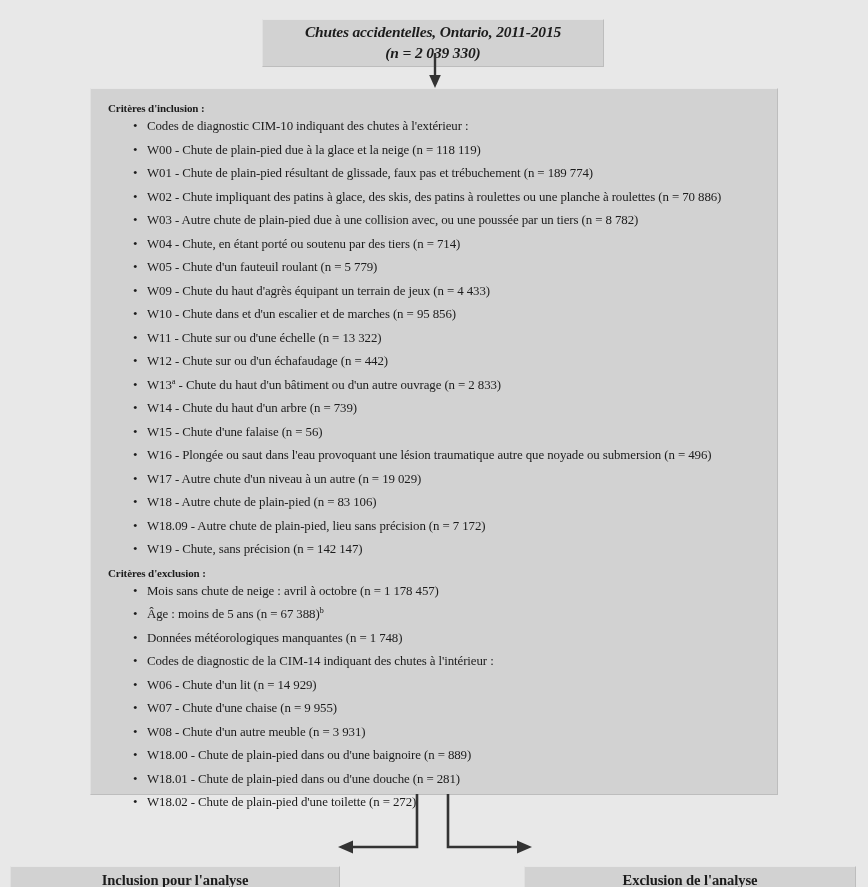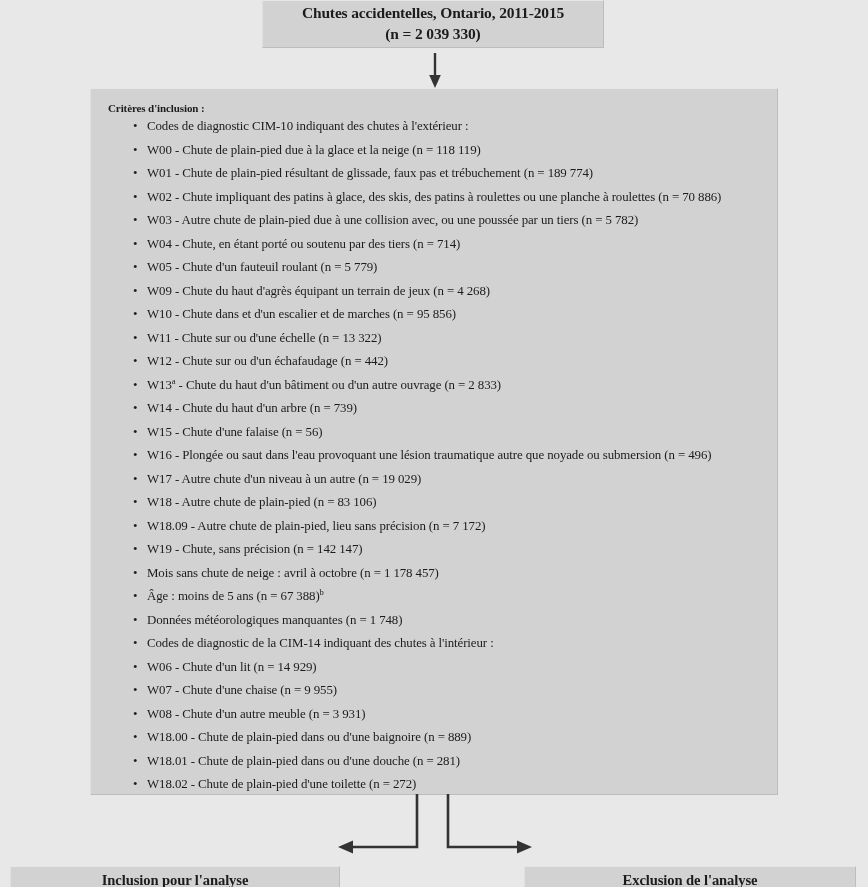--- a/index.html
+++ b/index.html
@@ -28,27 +28,28 @@
     border-top: 1px solid #e6e6e6;
     border-left: 1px solid #e0e0e0;
     border-right: 1px solid #bdbdbd;
     border-bottom: 1px solid #bdbdbd;
     box-sizing: border-box;
   }
 
   
   #title-box {
     left: 262px;
-    top: 0;
+    top: 19px;
     width: 342px;
     height: 48px;
     display: flex;
     flex-direction: column;
     align-items: center;
     justify-content: center;
+    font-style: italic;
   }
   #title-box .tline {
     font-weight: bold;
     font-size: 15.5px;
     letter-spacing: -0.15px;
     line-height: 1.33;
     white-space: nowrap;
   }
 
   
@@ -189,37 +190,38 @@
         <li class="row grp-head">
           <span class="bullet">•</span>
           <span class="txt">Codes de diagnostic CIM-10 indiquant des chutes à l'extérieur :</span>
         </li>
       </ul>
 
       <ul class="lvl2" id="inclusion-items">
           <li class="row"><span class="bullet">•</span><span class="txt">W00 - Chute de plain-pied due à la glace et la neige (n = 118 119)</span></li>
           <li class="row"><span class="bullet">•</span><span class="txt">W01 - Chute de plain-pied résultant de glissade, faux pas et trébuchement (n = 189 774)</span></li>
           <li class="row"><span class="bullet">•</span><span class="txt">W02 - Chute impliquant des patins à glace, des skis, des patins à roulettes ou une planche à roulettes (n = 70 886)</span></li>
-          <li class="row"><span class="bullet">•</span><span class="txt">W03 - Autre chute de plain-pied due à une collision avec, ou une poussée par un tiers (n = 5 782)</span></li>
+          <li class="row"><span class="bullet">•</span><span class="txt">W03 - Autre chute de plain-pied due à une collision avec, ou une poussée par un tiers (n = 8 782)</span></li>
           <li class="row"><span class="bullet">•</span><span class="txt">W04 - Chute, en étant porté ou soutenu par des tiers (n = 714)</span></li>
           <li class="row"><span class="bullet">•</span><span class="txt">W05 - Chute d'un fauteuil roulant (n = 5 779)</span></li>
-          <li class="row"><span class="bullet">•</span><span class="txt">W09 - Chute du haut d'agrès équipant un terrain de jeux (n = 4 268)</span></li>
+          <li class="row"><span class="bullet">•</span><span class="txt">W09 - Chute du haut d'agrès équipant un terrain de jeux (n = 4 433)</span></li>
           <li class="row"><span class="bullet">•</span><span class="txt">W10 - Chute dans et d'un escalier et de marches (n = 95 856)</span></li>
           <li class="row"><span class="bullet">•</span><span class="txt">W11 - Chute sur ou d'une échelle (n = 13 322)</span></li>
           <li class="row"><span class="bullet">•</span><span class="txt">W12 - Chute sur ou d'un échafaudage (n = 442)</span></li>
           <li class="row"><span class="bullet">•</span><span class="txt">W13<sup class="note">a</sup> - Chute du haut d'un bâtiment ou d'un autre ouvrage (n = 2 833)</span></li>
           <li class="row"><span class="bullet">•</span><span class="txt">W14 - Chute du haut d'un arbre (n = 739)</span></li>
           <li class="row"><span class="bullet">•</span><span class="txt">W15 - Chute d'une falaise (n = 56)</span></li>
           <li class="row"><span class="bullet">•</span><span class="txt">W16 - Plongée ou saut dans l'eau provoquant une lésion traumatique autre que noyade ou submersion (n = 496)</span></li>
           <li class="row"><span class="bullet">•</span><span class="txt">W17 - Autre chute d'un niveau à un autre (n = 19 029)</span></li>
           <li class="row"><span class="bullet">•</span><span class="txt">W18 - Autre chute de plain-pied (n = 83 106)</span></li>
           <li class="row"><span class="bullet">•</span><span class="txt">W18.09 - Autre chute de plain-pied, lieu sans précision (n = 7 172)</span></li>
           <li class="row"><span class="bullet">•</span><span class="txt">W19 - Chute, sans précision (n = 142 147)</span></li>
         </ul>
 
+      <div class="sec-head second">Critères d'exclusion :</div>
 
       <ul class="lvl1" id="exclusion-items">
           <li class="row"><span class="bullet">•</span><span class="txt">Mois sans chute de neige : avril à octobre (n = 1 178 457)</span></li>
           <li class="row"><span class="bullet">•</span><span class="txt">Âge : moins de 5 ans (n = 67 388)<sup class="note">b</sup></span></li>
           <li class="row"><span class="bullet">•</span><span class="txt">Données météorologiques manquantes (n = 1 748)</span></li>
         </ul>
 
       <ul class="lvl1">
         <li class="row grp-head">
           <span class="bullet">•</span>

